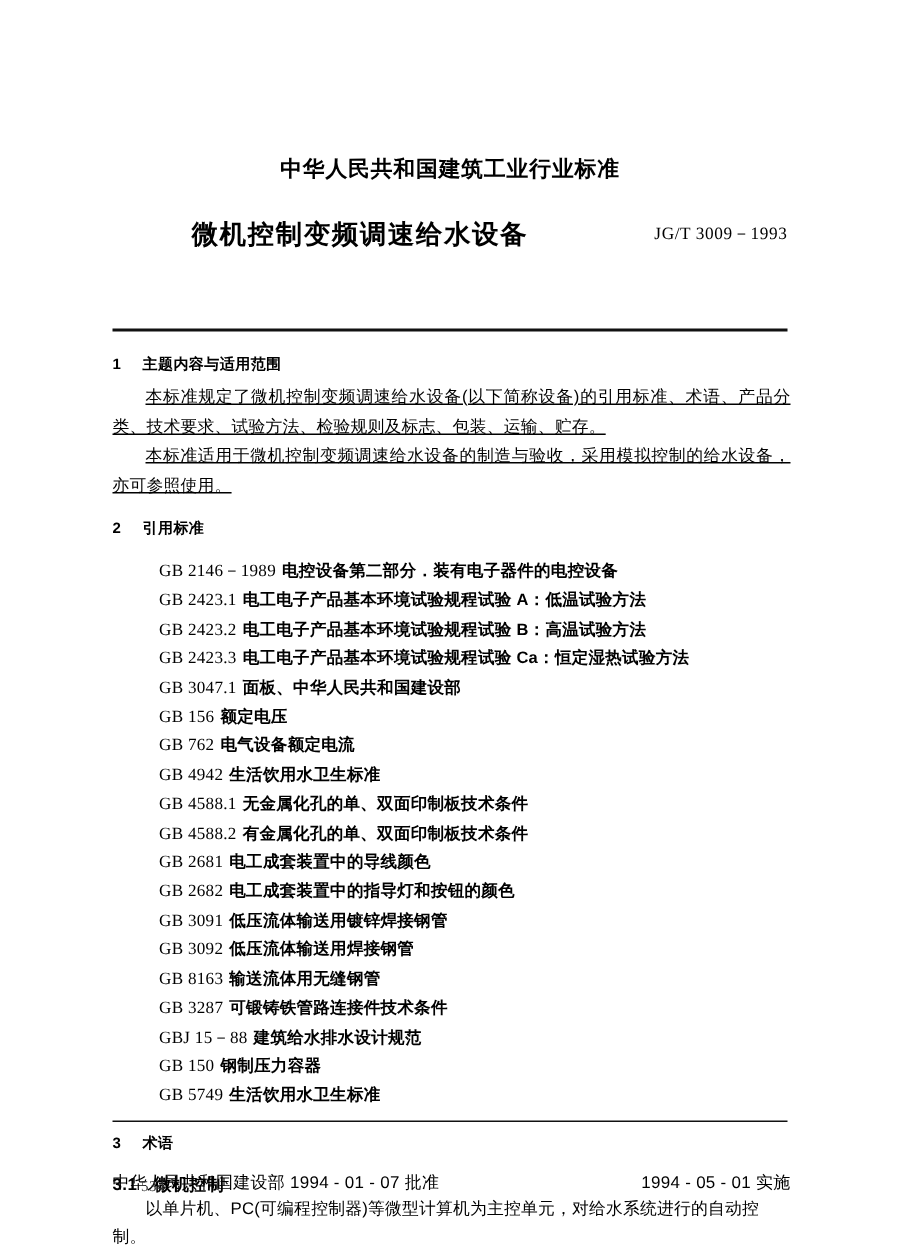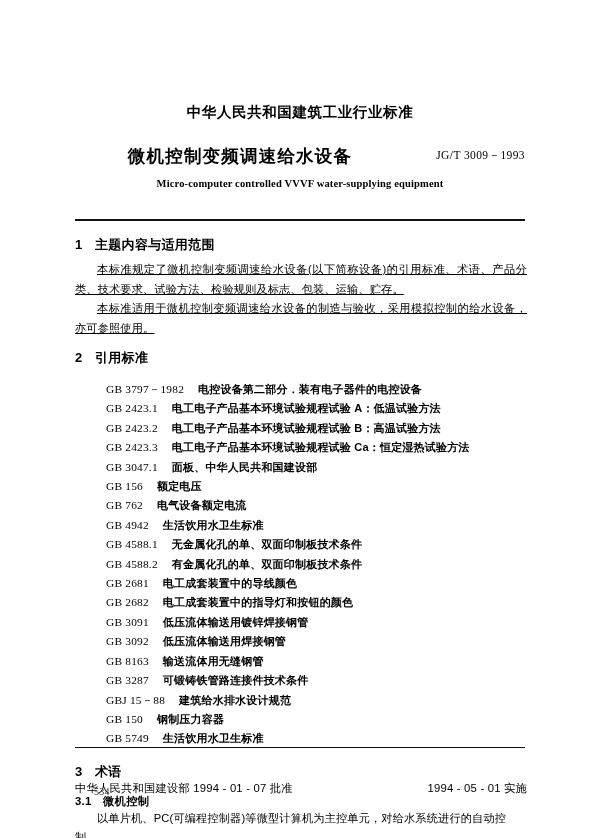--- a/index.html
+++ b/index.html
@@ -91,21 +91,21 @@
   
   .content {
     position: absolute;
     left: 75px;
     width: 452px;
     top: 236px;
   }
   .sec-head {
     font-family: "Liberation Sans", "DejaVu Sans", sans-serif;
     font-weight: bold;
-    font-size: 13px;
+    font-size: 10px;
     letter-spacing: 0.3px;
     margin: 0 0 6px 0;
     white-space: nowrap;
   }
   .sec-head .num {
     display: inline-block;
     width: 20px;
   }
   .para {
     font-family: "Liberation Sans", "DejaVu Sans", sans-serif;
@@ -136,21 +136,21 @@
   }
   .ref-code {
     font-family: "Liberation Serif", "DejaVu Serif", serif;
     font-size: 11.4px;
     letter-spacing: 0.2px;
   }
   .ref-name {
     font-family: "Liberation Sans", "DejaVu Sans", sans-serif;
     font-weight: bold;
     font-size: 11px;
-    margin-left: 14px;
+    margin-left: 4px;
     letter-spacing: 0.2px;
   }
   .ref-extra {
     font-family: "Liberation Sans", "DejaVu Sans", sans-serif;
     font-weight: bold;
     font-size: 11px;
     letter-spacing: 0.2px;
   }
 
   
@@ -214,40 +214,39 @@
 
 <div class="page">
 
   <div class="hdr-standard-line">中华人民共和国建筑工业行业标准</div>
 
   <div class="title-row">
     <div class="doc-title">微机控制变频调速给水设备</div>
     <div class="doc-code">JG/T 3009－1993</div>
   </div>
 
-  <div class="doc-subtitle">Micro-computer controlled VVVF water-supplying equipment</div>
 
   <div class="rule rule-top"></div>
 
   <div class="content">
 
     <div class="sec-head">
       <span class="num">1</span><span>主题内容与适用范围</span>
     </div>
     <p class="para">本标准规定了微机控制变频调速给水设备(以下简称设备)的引用标准、术语、产品分类、技术要求、试验方法、检验规则及标志、包装、运输、贮存。</p>
     <p class="para">本标准适用于微机控制变频调速给水设备的制造与验收，采用模拟控制的给水设备，亦可参照使用。</p>
 
     <div class="gap-md"></div>
 
     <div class="sec-head">
       <span class="num">2</span><span>引用标准</span>
     </div>
     <div class="gap-sm"></div>
     <ul class="ref-list" id="ref-list">
-        <li><span class="ref-code">GB 3797－1982</span><span class="ref-name">电控设备第二部分．装有电子器件的电控设备</span></li>
+        <li><span class="ref-code">GB 2146－1989</span><span class="ref-name">电控设备第二部分．装有电子器件的电控设备</span></li>
         <li><span class="ref-code">GB 2423.1</span><span class="ref-name">电工电子产品基本环境试验规程</span><span class="ref-extra">试验 A：低温试验方法</span></li>
         <li><span class="ref-code">GB 2423.2</span><span class="ref-name">电工电子产品基本环境试验规程</span><span class="ref-extra">试验 B：高温试验方法</span></li>
         <li><span class="ref-code">GB 2423.3</span><span class="ref-name">电工电子产品基本环境试验规程</span><span class="ref-extra">试验 Ca：恒定湿热试验方法</span></li>
         <li><span class="ref-code">GB 3047.1</span><span class="ref-name">面板、中华人民共和国建设部</span></li>
         <li><span class="ref-code">GB 156</span><span class="ref-name">额定电压</span></li>
         <li><span class="ref-code">GB 762</span><span class="ref-name">电气设备额定电流</span></li>
         <li><span class="ref-code">GB 4942</span><span class="ref-name">生活饮用水卫生标准</span></li>
         <li><span class="ref-code">GB 4588.1</span><span class="ref-name">无金属化孔的单、双面印制板技术条件</span></li>
         <li><span class="ref-code">GB 4588.2</span><span class="ref-name">有金属化孔的单、双面印制板技术条件</span></li>
         <li><span class="ref-code">GB 2681</span><span class="ref-name">电工成套装置中的导线颜色</span></li>

